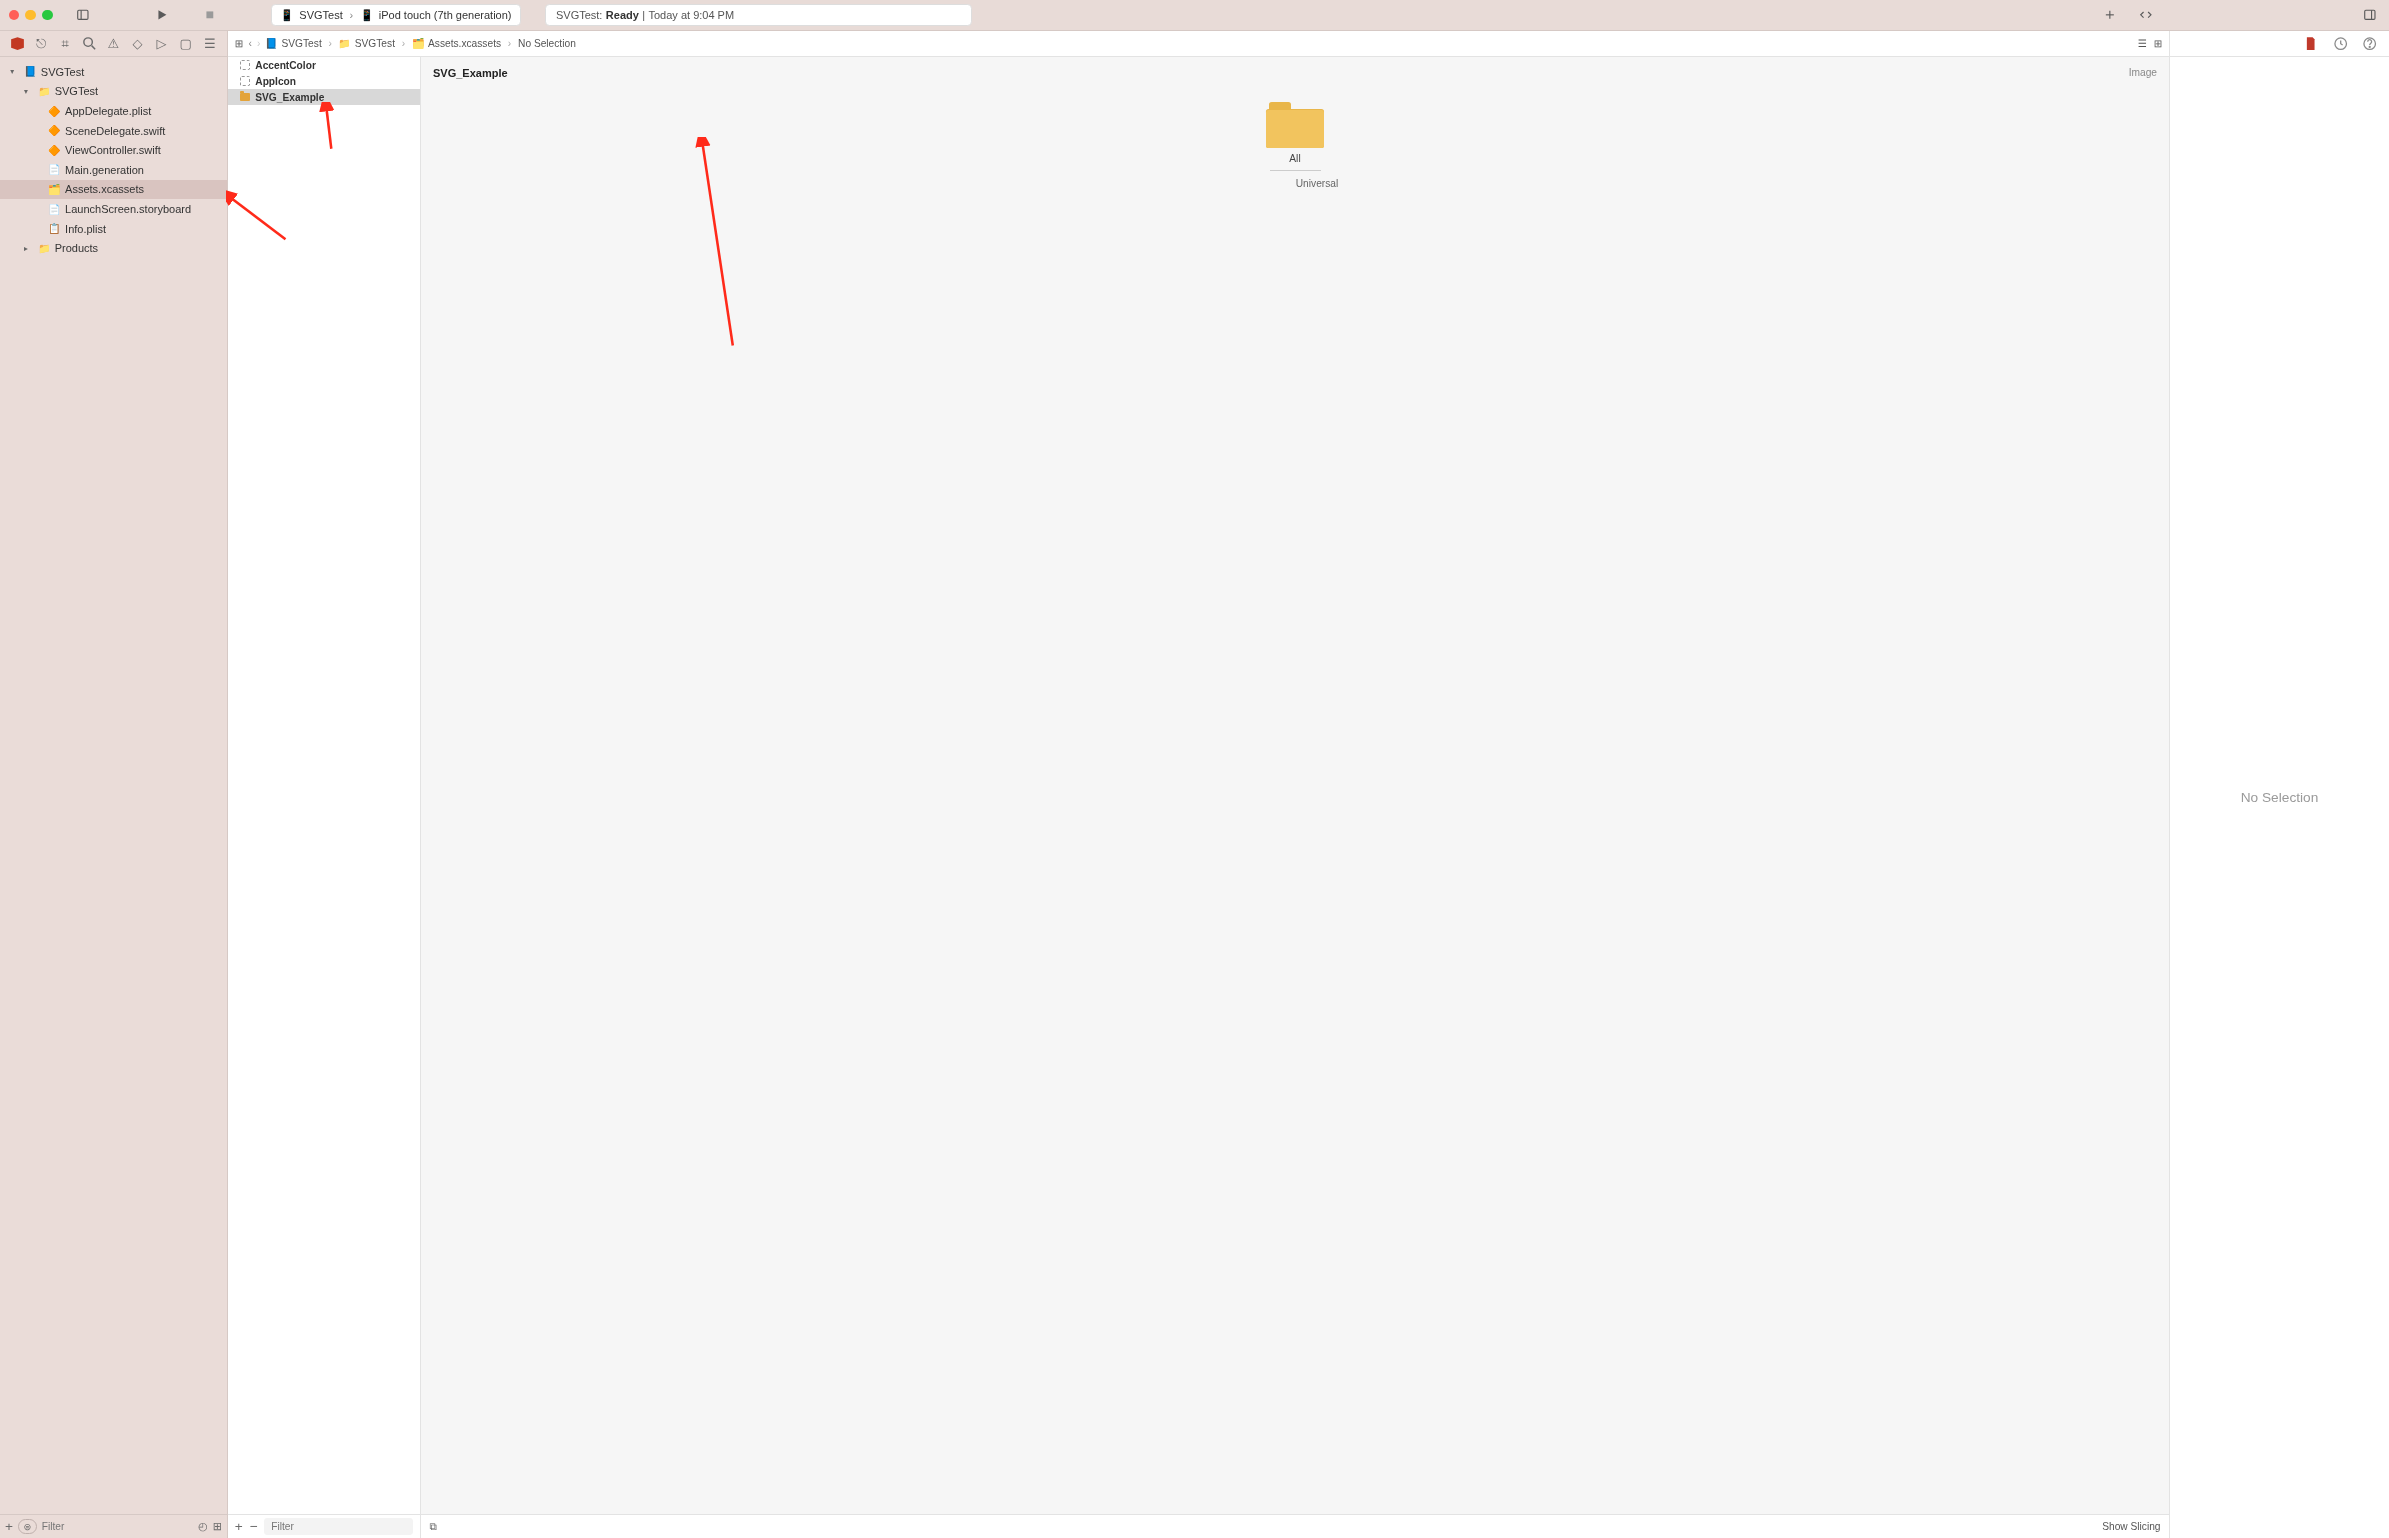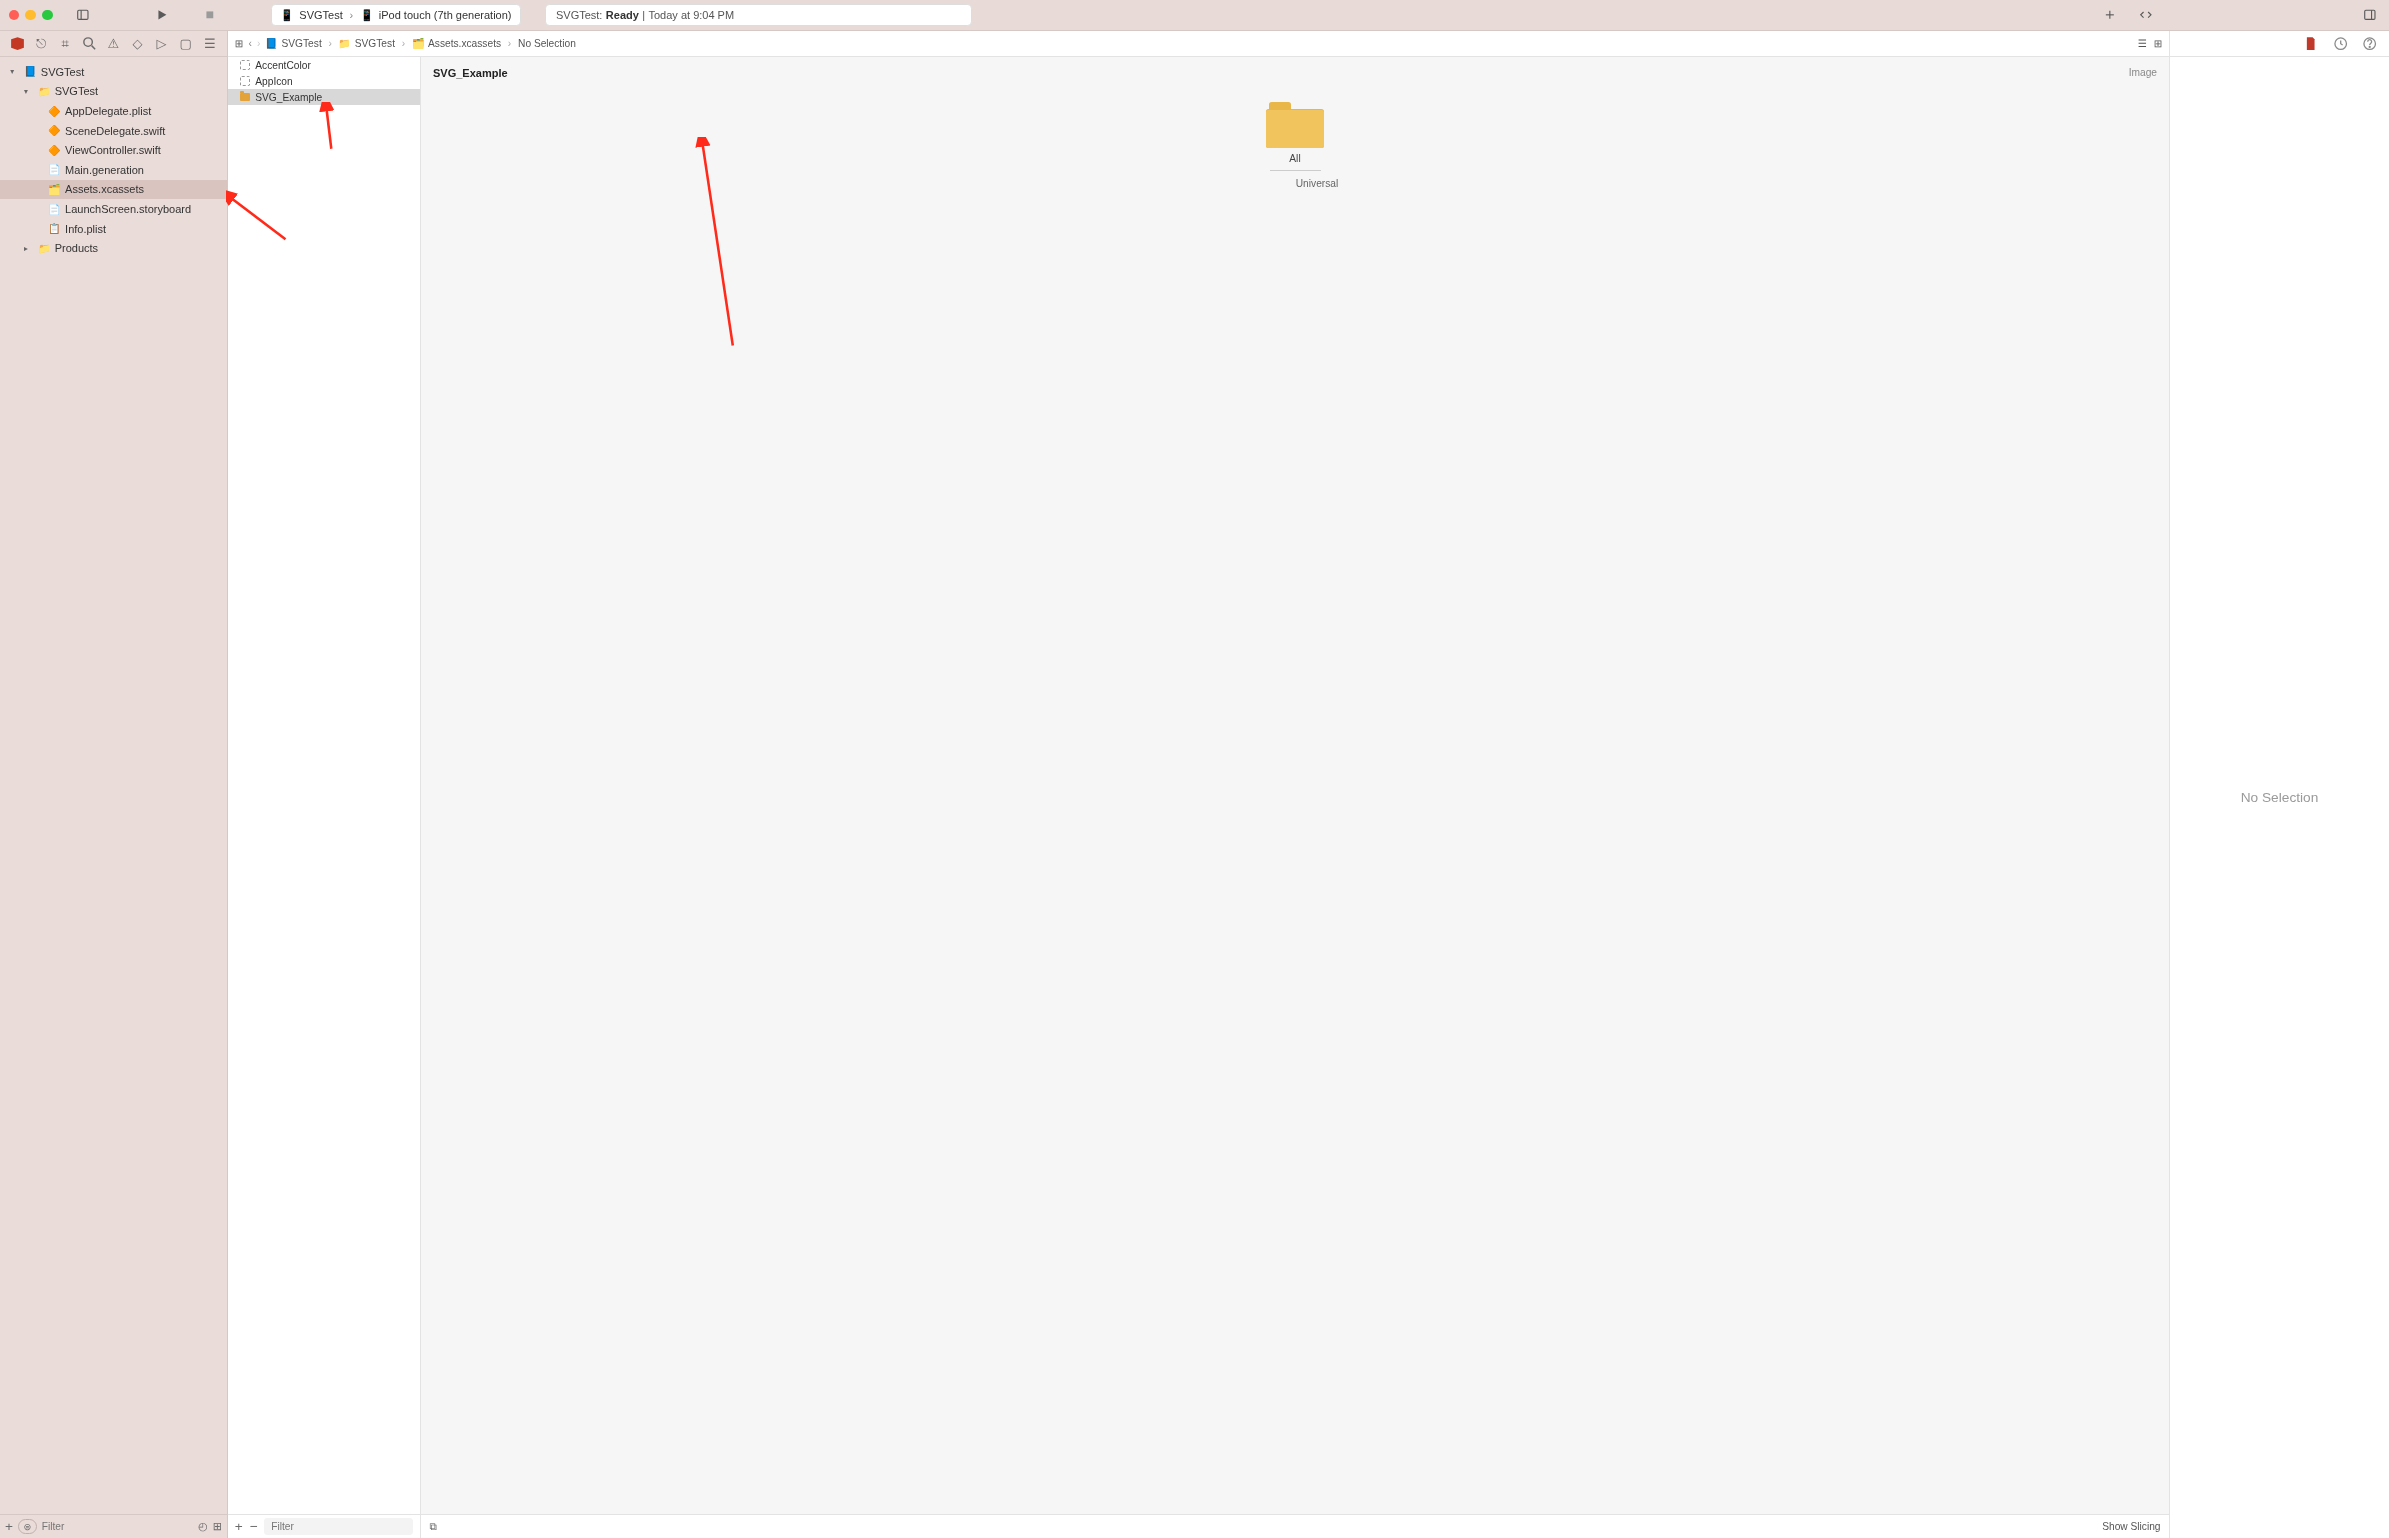--- a/index.html
+++ b/index.html
@@ -37,21 +37,21 @@
 .pill{border:0.9px solid #bfb0ad;border-radius:8.5px;padding:0 4.3px;height:15.4px;display:flex;align-items:center;color:#6b6b6b;font-size:9.4px;}
 
 .center{flex:1;display:flex;flex-direction:column;min-width:0;border-right:0.9px solid #e3e3e3;}
 .jumpbar{height:26px;display:flex;align-items:center;gap:5.1px;padding:0 6.8px;border-bottom:0.9px solid #e3e3e3;color:#555;font-size:10.2px;}
 .jumpbar .crumb{display:flex;align-items:center;gap:3.4px;}
 .jumpbar .chev{color:#aaa;margin:0 1.7px;}
 .jumpbar-right{margin-left:auto;display:flex;gap:6.8px;}
 .editor-body{flex:1;display:flex;min-height:0;}
 
 .asset-list{width:193px;border-right:0.9px solid #e3e3e3;display:flex;flex-direction:column;}
-.asset-list .items{flex:1;overflow:auto;}
+.asset-list .items{flex:1;overflow:auto;font-weight:bold;}
 .asset-item{display:flex;align-items:center;height:16px;gap:5.1px;padding-left:12px;font-size:10.2px;color:#333;}
 .asset-item.sel{background:#d8d8d8;}
 .dashed-box{width:10.2px;height:10.2px;border:0.9px dashed #999;border-radius:1.7px;}
 .asset-folder{width:10.2px;height:8.5px;background:#e3a33a;border-radius:0.9px;position:relative;}
 .asset-folder::before{content:"";position:absolute;top:-1.7px;left:0;width:4.3px;height:1.7px;background:#e3a33a;border-radius:0.9px 0.9px 0 0;}
 .asset-list-footer{height:24px;display:flex;align-items:center;gap:6.8px;padding:0 6.8px;border-top:0.9px solid #e3e3e3;}
 .asset-list-footer input{flex:1;border:none;outline:none;background:#f3f3f3;border-radius:3.4px;padding:2.6px 6.8px;font-size:10.2px;}
 
 .canvas{flex:1;display:flex;flex-direction:column;background:#f6f6f6;}
 .canvas-head{display:flex;justify-content:space-between;padding:10.2px 12px 3.4px;}

